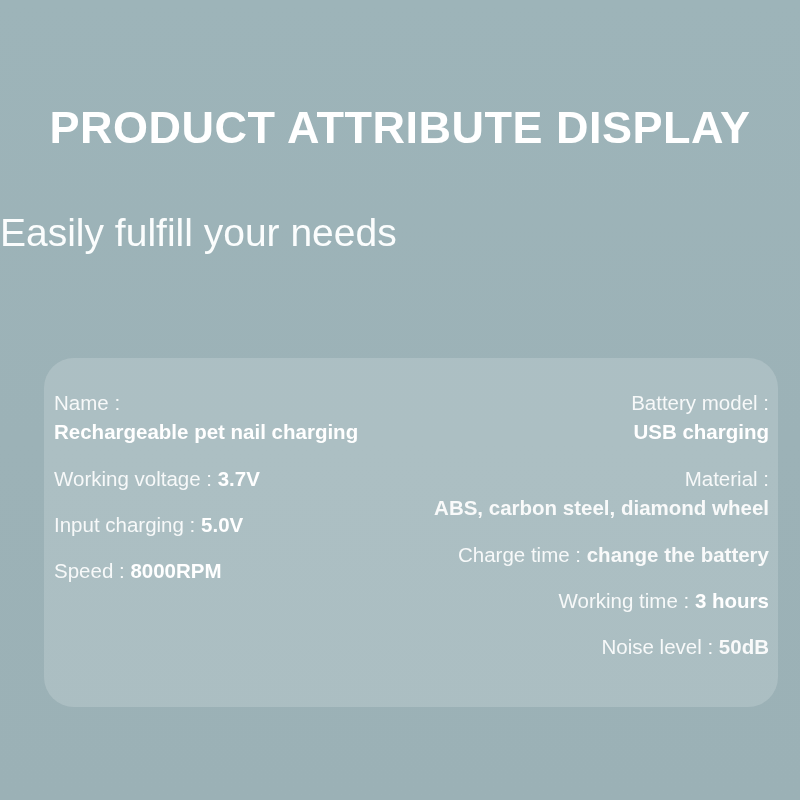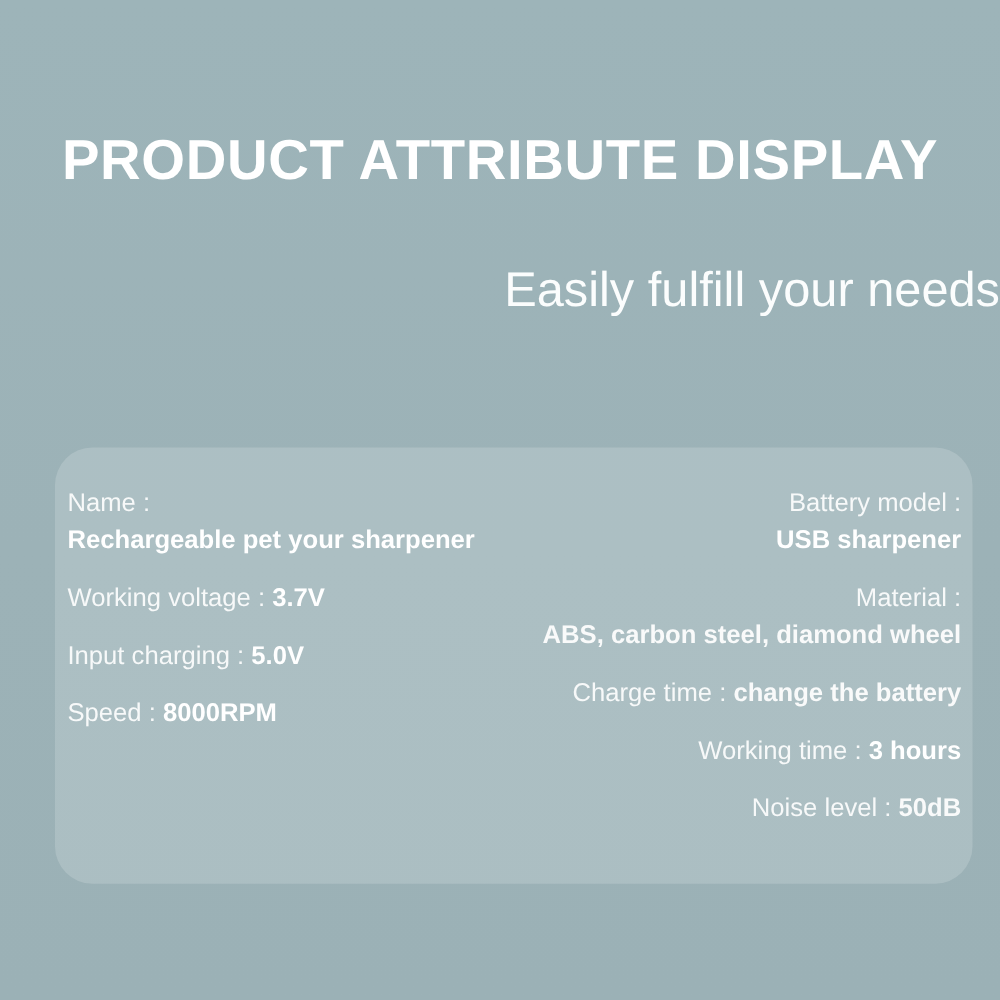--- a/index.html
+++ b/index.html
@@ -35,21 +35,21 @@
     color: #ffffff;
     line-height: 1.05;
     white-space: nowrap;
   }
 
   .subtitle {
     position: absolute;
     left: 0;
     top: 212px;
     width: 800px;
-    text-align: right;
+    text-align: left;
     font-size: 39px;
     font-weight: normal;
     color: #fbfdfd;
     line-height: 1.1;
     white-space: nowrap;
   }
 
   
   .spec-panel {
     position: absolute;
@@ -111,36 +111,36 @@
 
   <div class="title">PRODUCT ATTRIBUTE DISPLAY</div>
 
   <div class="subtitle">Easily fulfill your needs</div>
 
   <div class="spec-panel">
     <div class="spec-columns">
       <div class="col col-left" id="col-left">
           <div class="spec-row">
             <div class="line">Name :</div>
-            <div class="line"><span class="value">Rechargeable pet your sharpener</span></div>
+            <div class="line"><span class="value">Rechargeable pet nail charging</span></div>
           </div>
           <div class="spec-row tight">
             <div class="line"><span class="label">Working voltage :</span> <span class="value">3.7V</span></div>
           </div>
           <div class="spec-row tight">
             <div class="line"><span class="label">Input charging :</span> <span class="value">5.0V</span></div>
           </div>
           <div class="spec-row tight">
             <div class="line"><span class="label">Speed :</span> <span class="value">8000RPM</span></div>
           </div>
         </div>
       <div class="col col-right" id="col-right">
           <div class="spec-row">
             <div class="line">Battery model :</div>
-            <div class="line"><span class="value">USB sharpener</span></div>
+            <div class="line"><span class="value">USB charging</span></div>
           </div>
           <div class="spec-row">
             <div class="line">Material :</div>
             <div class="line"><span class="value-plain">ABS, carbon steel, diamond wheel</span></div>
           </div>
           <div class="spec-row tight">
             <div class="line"><span class="label">Charge time :</span> <span class="value-plain">change the battery</span></div>
           </div>
           <div class="spec-row tight">
             <div class="line"><span class="label">Working time :</span> <span class="value">3 hours</span></div>

